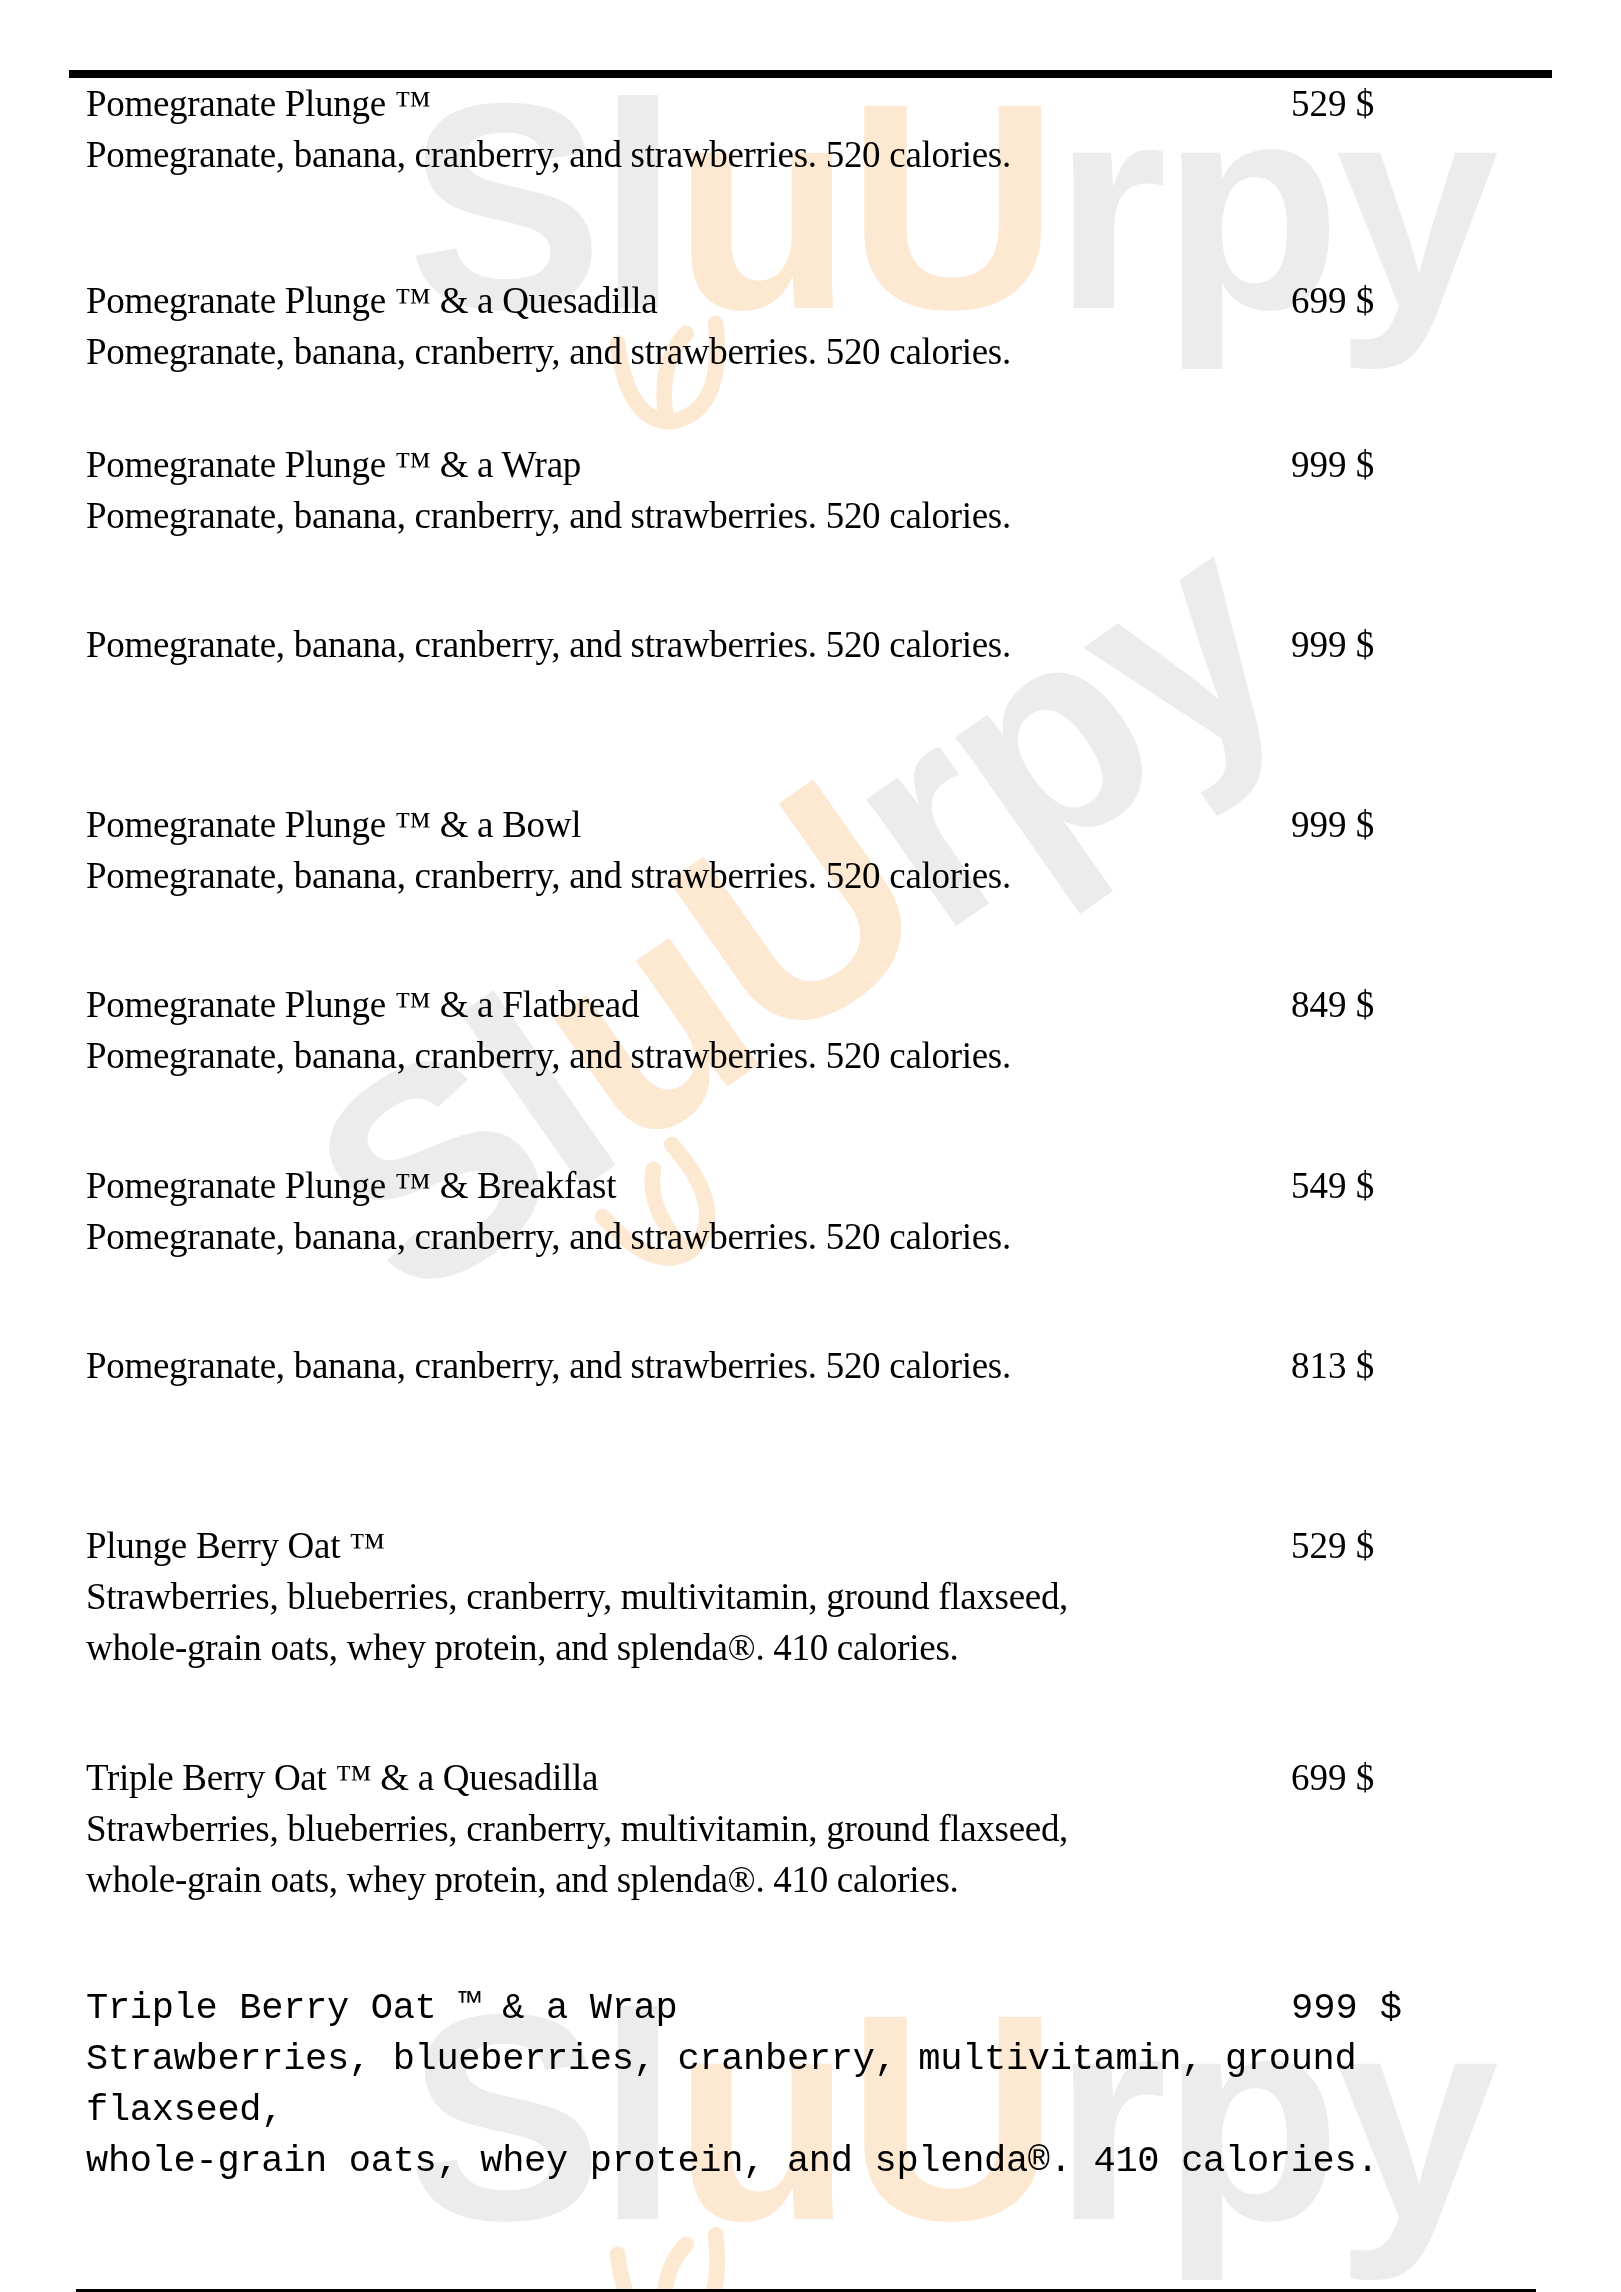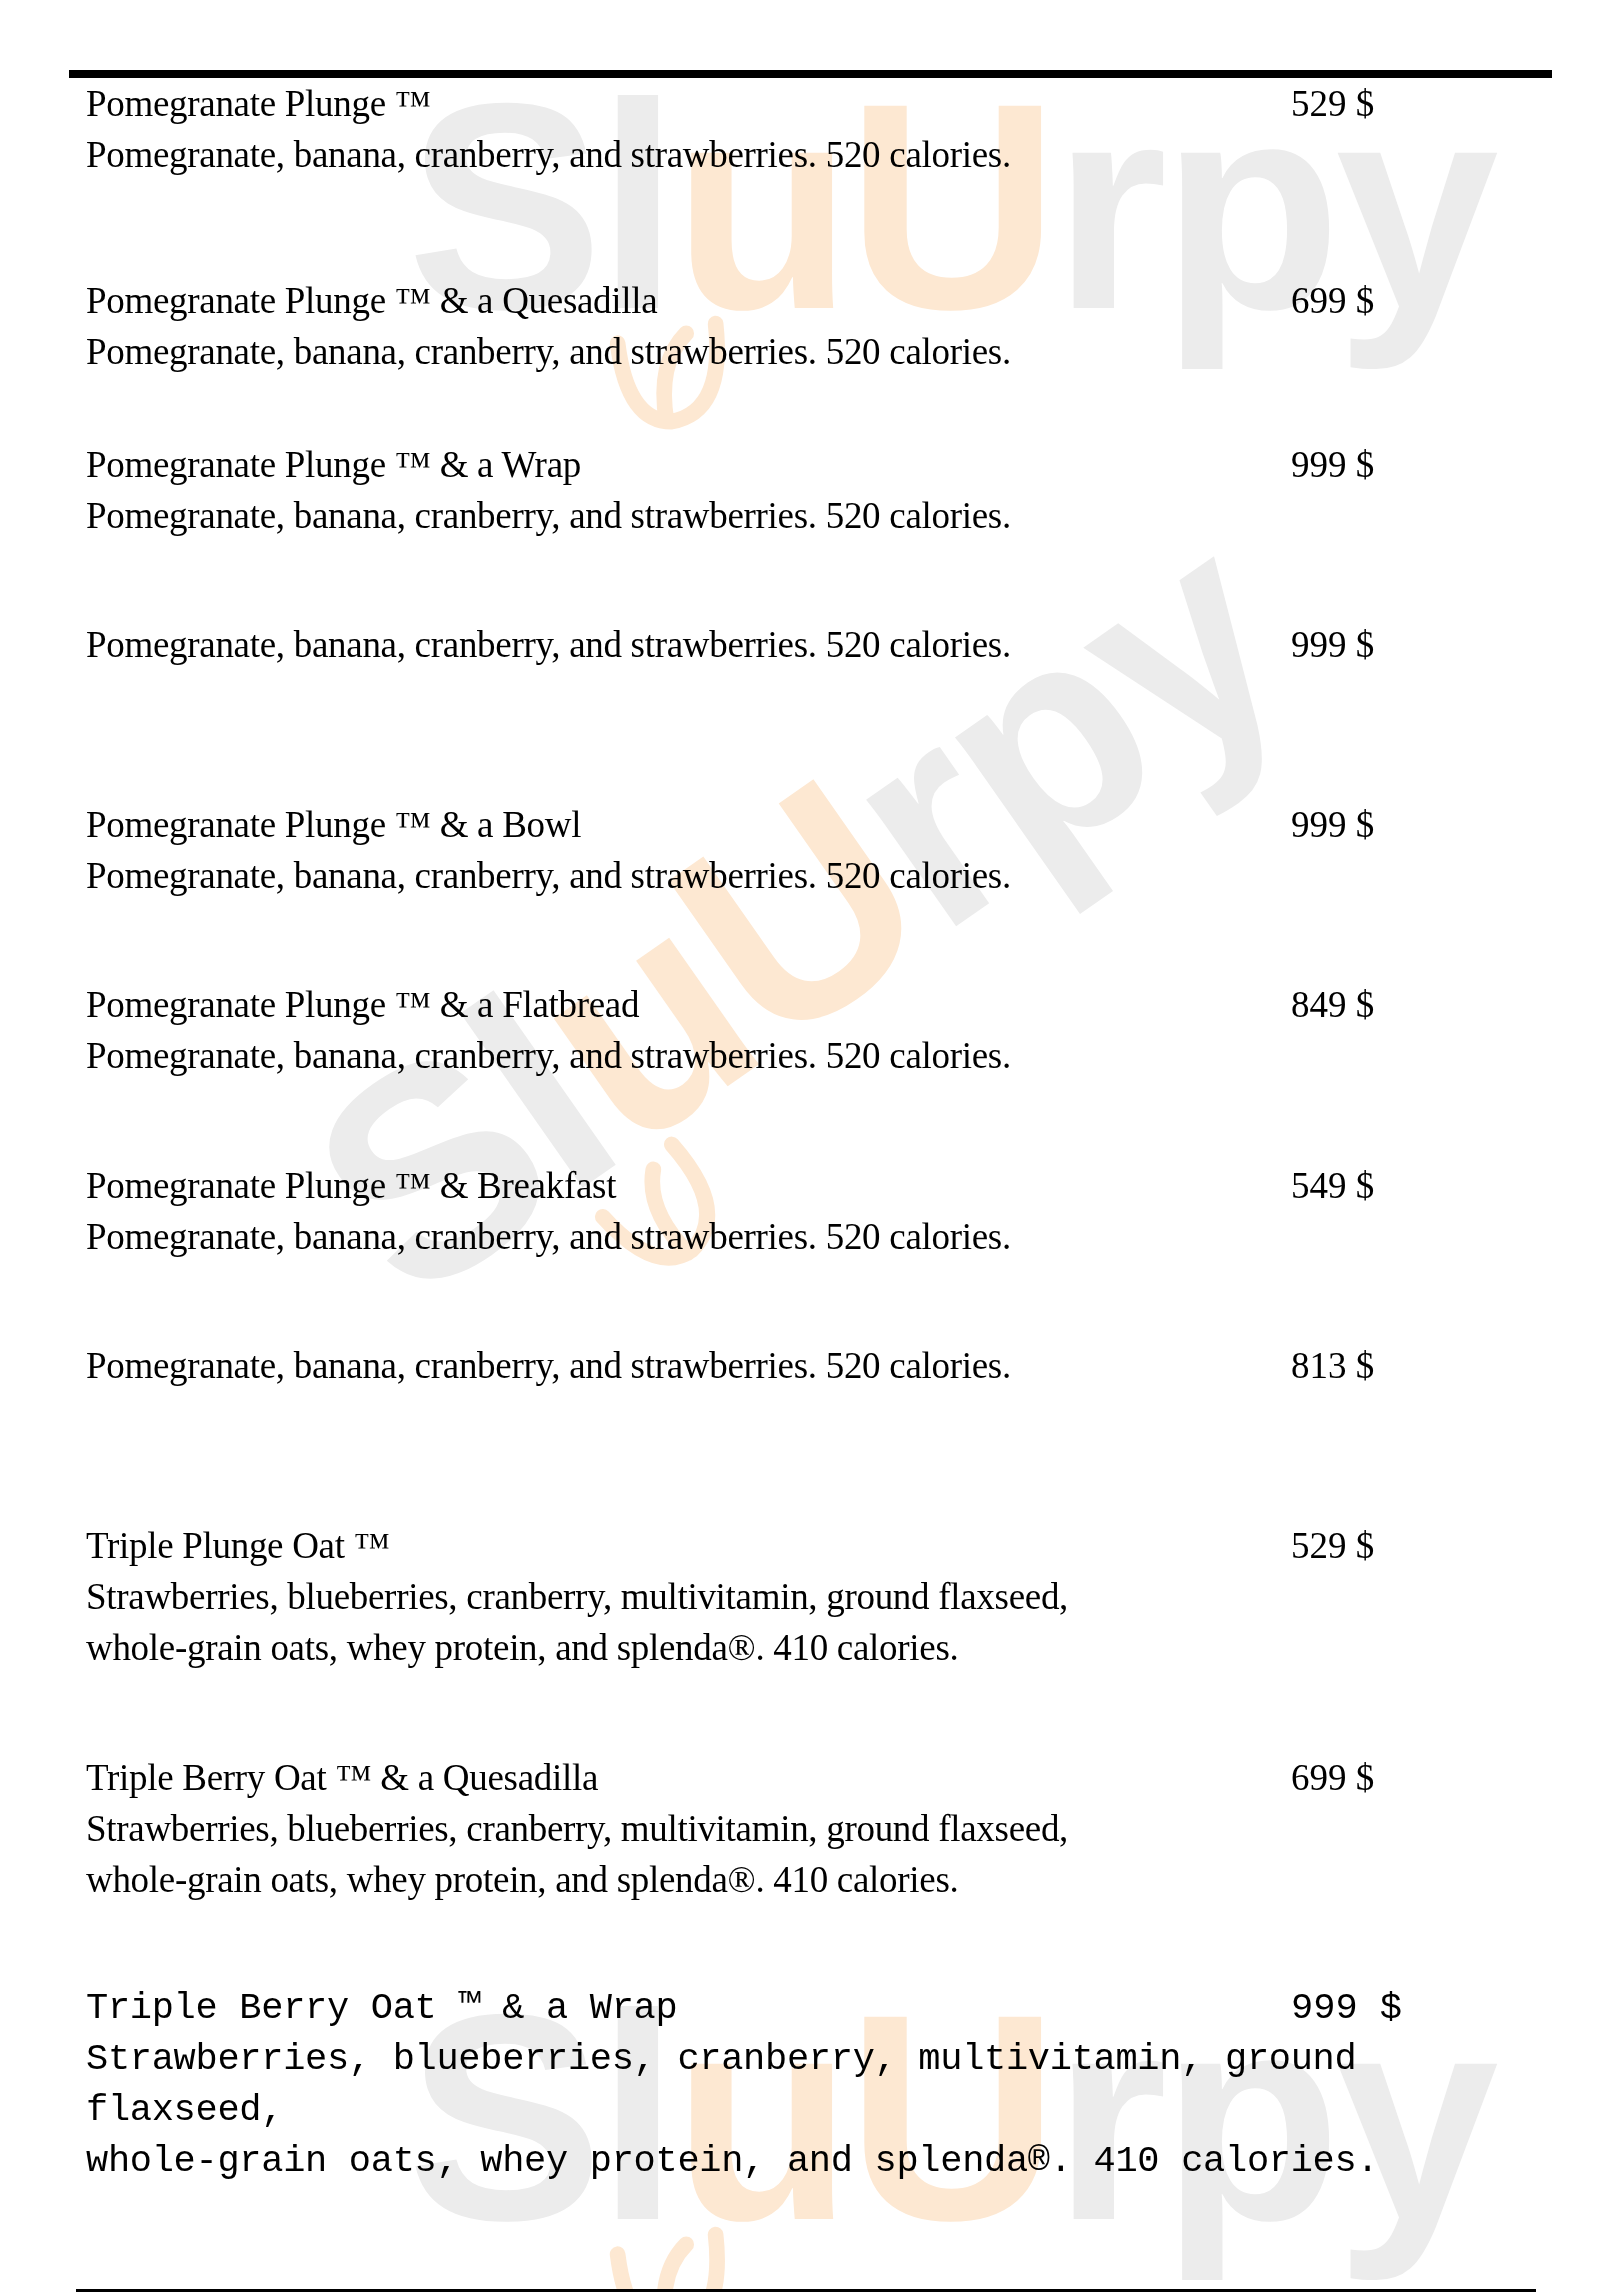--- a/index.html
+++ b/index.html
@@ -98,21 +98,21 @@
   <div class="item" style="top:1160px;">
     <div class="item-title">Pomegranate Plunge ™ &amp; Breakfast</div>
     <div class="item-desc">Pomegranate, banana, cranberry, and strawberries. 520 calories.</div>
     <div class="item-price">549 $</div>
   </div>
   <div class="item" style="top:1340px;">
     <div class="item-desc">Pomegranate, banana, cranberry, and strawberries. 520 calories.</div>
     <div class="item-price">813 $</div>
   </div>
   <div class="item" style="top:1520px;">
-    <div class="item-title">Triple Plunge Oat ™</div>
+    <div class="item-title">Plunge Berry Oat ™</div>
     <div class="item-desc">Strawberries, blueberries, cranberry, multivitamin, ground flaxseed,
 whole-grain oats, whey protein, and splenda®. 410 calories.</div>
     <div class="item-price">529 $</div>
   </div>
   <div class="item" style="top:1752px;">
     <div class="item-title">Triple Berry Oat ™ &amp; a Quesadilla</div>
     <div class="item-desc">Strawberries, blueberries, cranberry, multivitamin, ground flaxseed,
 whole-grain oats, whey protein, and splenda®. 410 calories.</div>
     <div class="item-price">699 $</div>
   </div>

